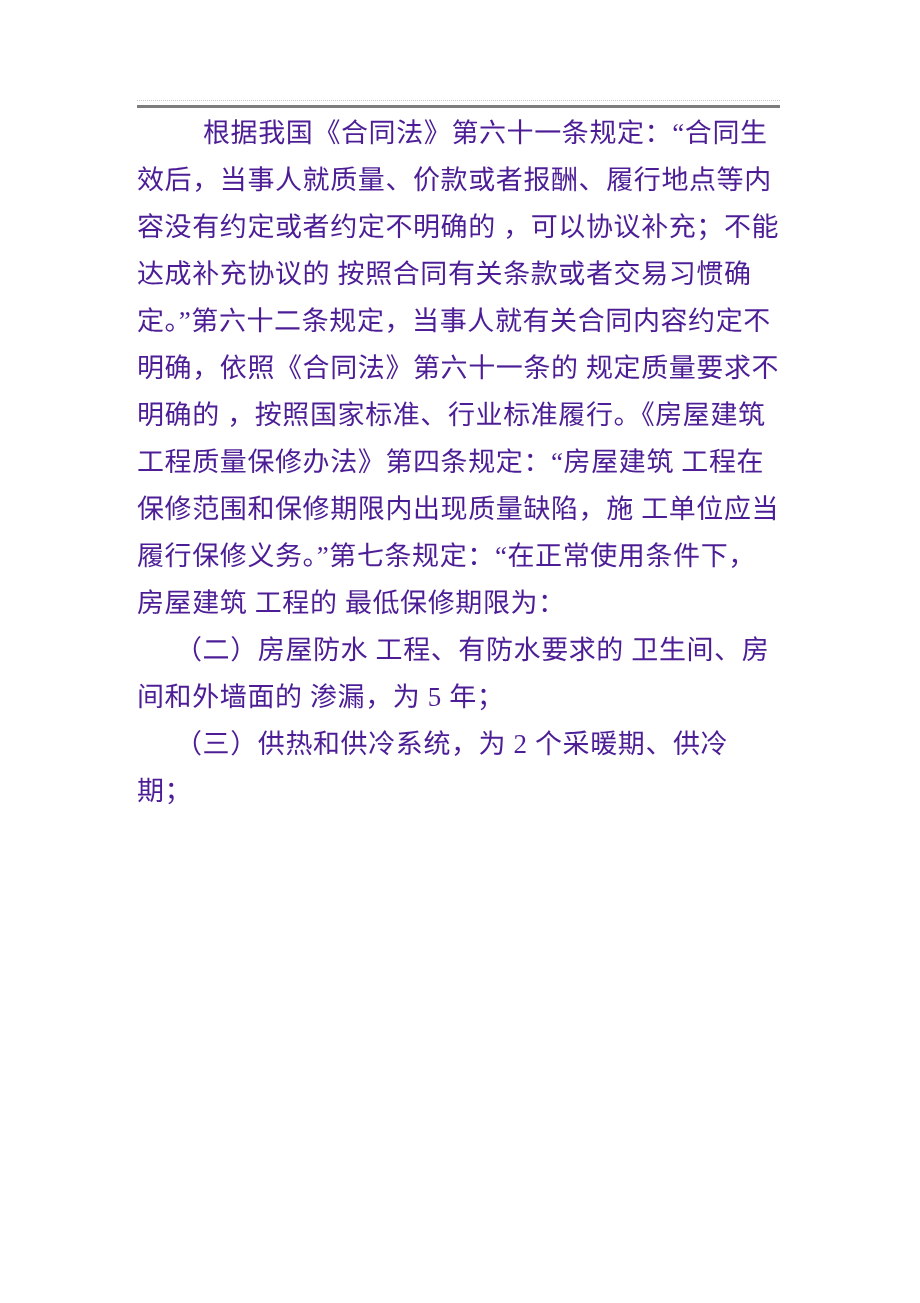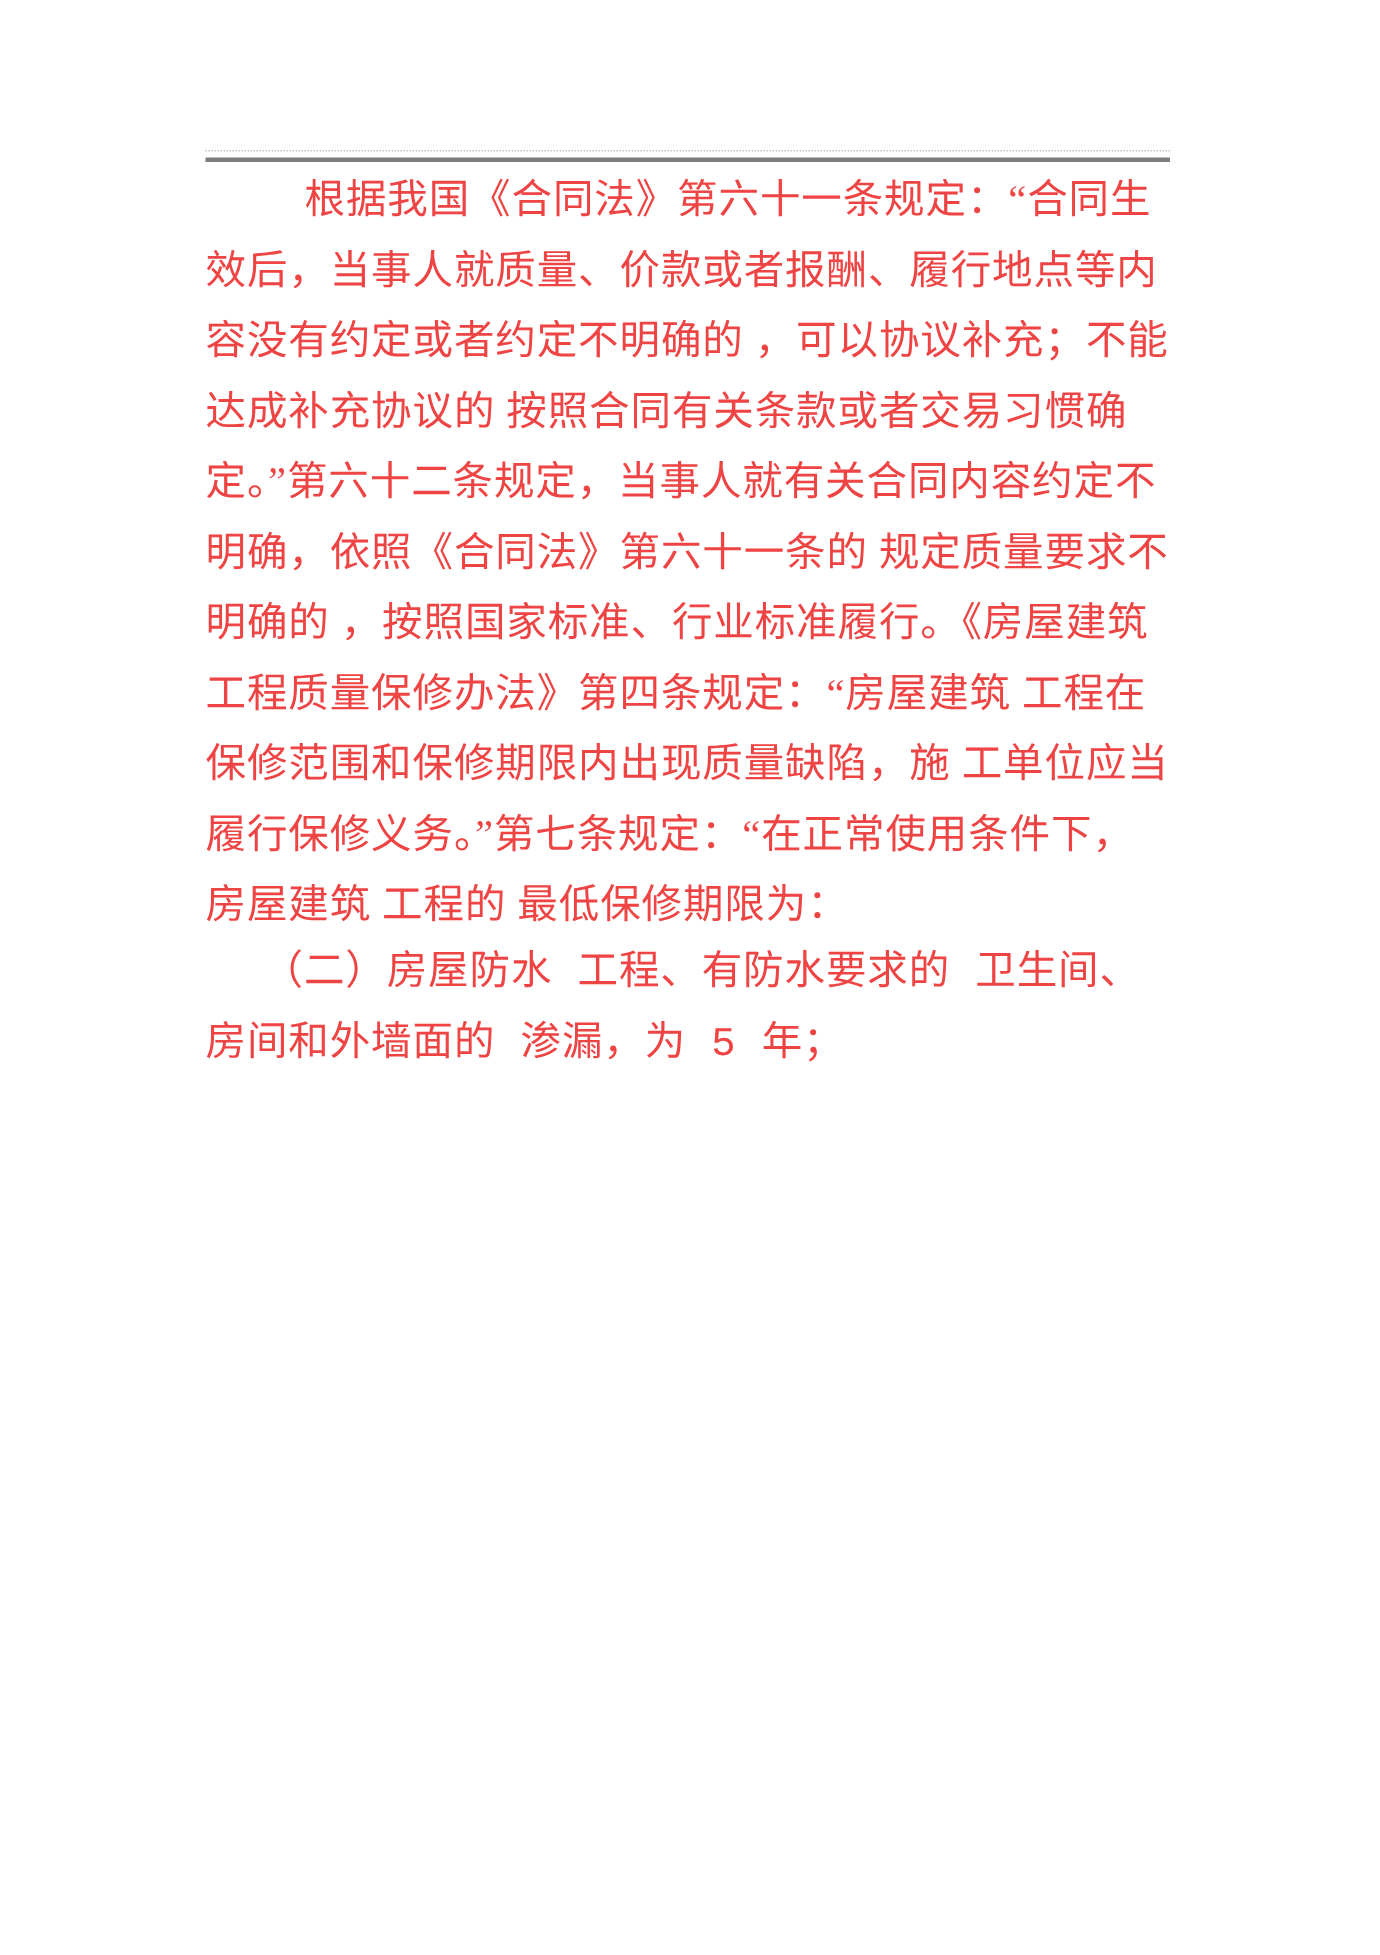--- a/index.html
+++ b/index.html
@@ -28,40 +28,41 @@
   .rule-solid {
     height: 0;
     border-top: 3px solid #7d7d7d;
   }
   .doc-body {
     padding-top: 2px;
     font-family: "Liberation Serif", "DejaVu Serif", serif;
     font-size: 27px;
     line-height: 47px;
     letter-spacing: 0.6px;
-    color: #ef4444;
+    color: #4c1d95;
     text-align: left;
   }
   .para {
     margin: 0;
   }
   .indent-lg { text-indent: 66px; }
-  .indent-sm { text-indent: 38px; font-family: Liberation Mono, monospace; }
+  .indent-sm { text-indent: 38px; }
   .item-first { margin-top: 5px; }
 </style>
 </head>
 <body>
 
 <div class="page">
   <div class="content">
 
     <div class="header-rule">
       <div class="rule-dotted"></div>
       <div class="rule-solid"></div>
     </div>
 
     <div class="doc-body">
       <p class="para indent-lg">根据我国《合同法》第六十一条规定：“合同生效后，当事人就质量、价款或者报酬、履行地点等内容没有约定或者约定不明确的 ，可以协议补充；不能达成补充协议的 按照合同有关条款或者交易习惯确定。”第六十二条规定，当事人就有关合同内容约定不明确，依照《合同法》第六十一条的 规定质量要求不明确的 ，按照国家标准、行业标准履行。《房屋建筑 工程质量保修办法》第四条规定：“房屋建筑 工程在保修范围和保修期限内出现质量缺陷，施 工单位应当履行保修义务。”第七条规定：“在正常使用条件下，房屋建筑 工程的 最低保修期限为：</p>
       <p class="para indent-sm">（二）房屋防水 工程、有防水要求的 卫生间、房间和外墙面的 渗漏，为 5 年；</p>
+      <p class="para indent-sm">（三）供热和供冷系统，为 2 个采暖期、供冷期；</p>
     </div>
 
   </div>
 </div>
 
 </body></html>

